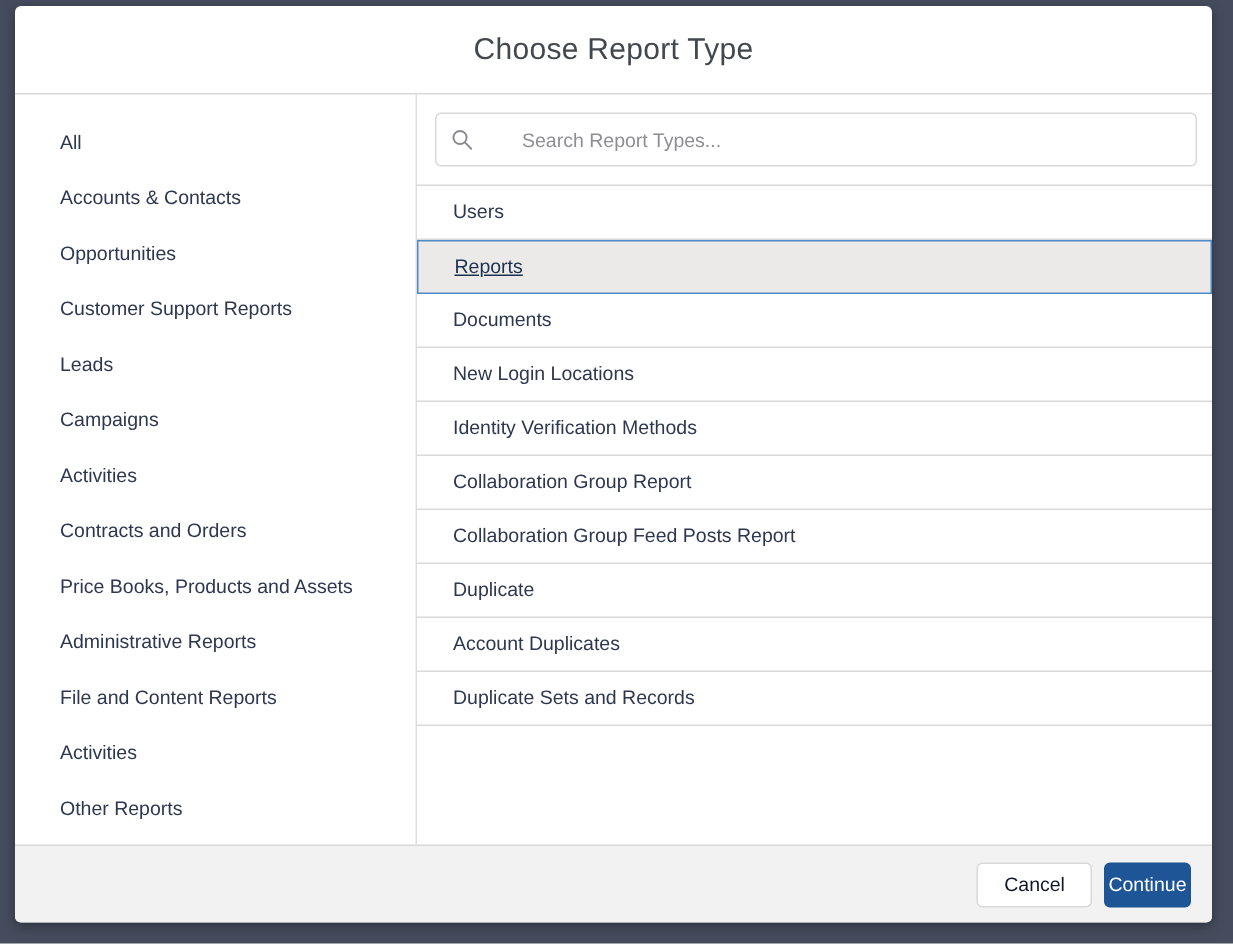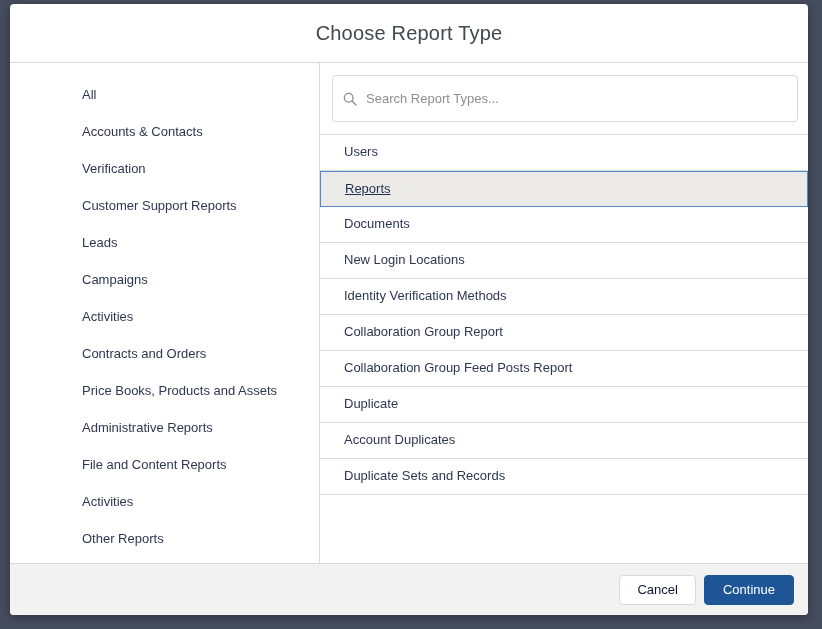--- a/index.html
+++ b/index.html
@@ -38,46 +38,46 @@
     flex: 1 1 auto;
     display: flex;
     min-height: 0;
   }
   .sidebar {
     width: 268px;
     flex: 0 0 268px;
     border-right: 1px solid #dcdcdc;
     padding-top: 13px;
     overflow: hidden;
-    margin-left: 42px;
   }
   .sidebar-item {
     height: 37px;
     line-height: 37px;
     padding-left: 30px;
     font-size: 13px;
     color: #2e3750;
     cursor: pointer;
     white-space: nowrap;
   }
   .content {
     flex: 1 1 auto;
     display: flex;
     flex-direction: column;
     min-width: 0;
   }
   .search-wrap { padding: 12px 10px 0 12px; }
   .search-box {
-    height: 47px;
+    height: 36px;
     border: 1px solid #d9d9d9;
     border-radius: 4px;
     background: #ffffff;
     display: flex;
     align-items: center;
     padding: 0 10px;
+    gap: 24px;
   }
   .search-box svg { flex: 0 0 auto; margin-right: 9px; }
   .search-input {
     flex: 1 1 auto;
     border: none;
     outline: none;
     font-family: "Liberation Sans", sans-serif;
     font-size: 13px;
     color: #2e3750;
     background: transparent;
@@ -127,39 +127,39 @@
   .btn-neutral {
     background: #ffffff;
     border: 1px solid #d9d9d9;
     color: #0f172a;
     padding: 0 17px;
   }
   .btn-brand {
     background: #1d5596;
     border: 1px solid #1d5596;
     color: #ffffff;
-    padding: 0 18px;
+    padding: 0 2px;
     font-weight: 400;
   }
 </style>
 </head>
 <body>
 
 <div class="modal">
 
   <div class="modal-header">
     <h2 class="modal-title">Choose Report Type</h2>
   </div>
 
   <div class="modal-body">
 
     <nav class="sidebar">
       <div class="sidebar-item">All</div>
       <div class="sidebar-item">Accounts &amp; Contacts</div>
-      <div class="sidebar-item">Verification</div>
+      <div class="sidebar-item">Opportunities</div>
       <div class="sidebar-item">Customer Support Reports</div>
       <div class="sidebar-item">Leads</div>
       <div class="sidebar-item">Campaigns</div>
       <div class="sidebar-item">Activities</div>
       <div class="sidebar-item">Contracts and Orders</div>
       <div class="sidebar-item">Price Books, Products and Assets</div>
       <div class="sidebar-item">Administrative Reports</div>
       <div class="sidebar-item">File and Content Reports</div>
       <div class="sidebar-item">Activities</div>
       <div class="sidebar-item">Other Reports</div>

